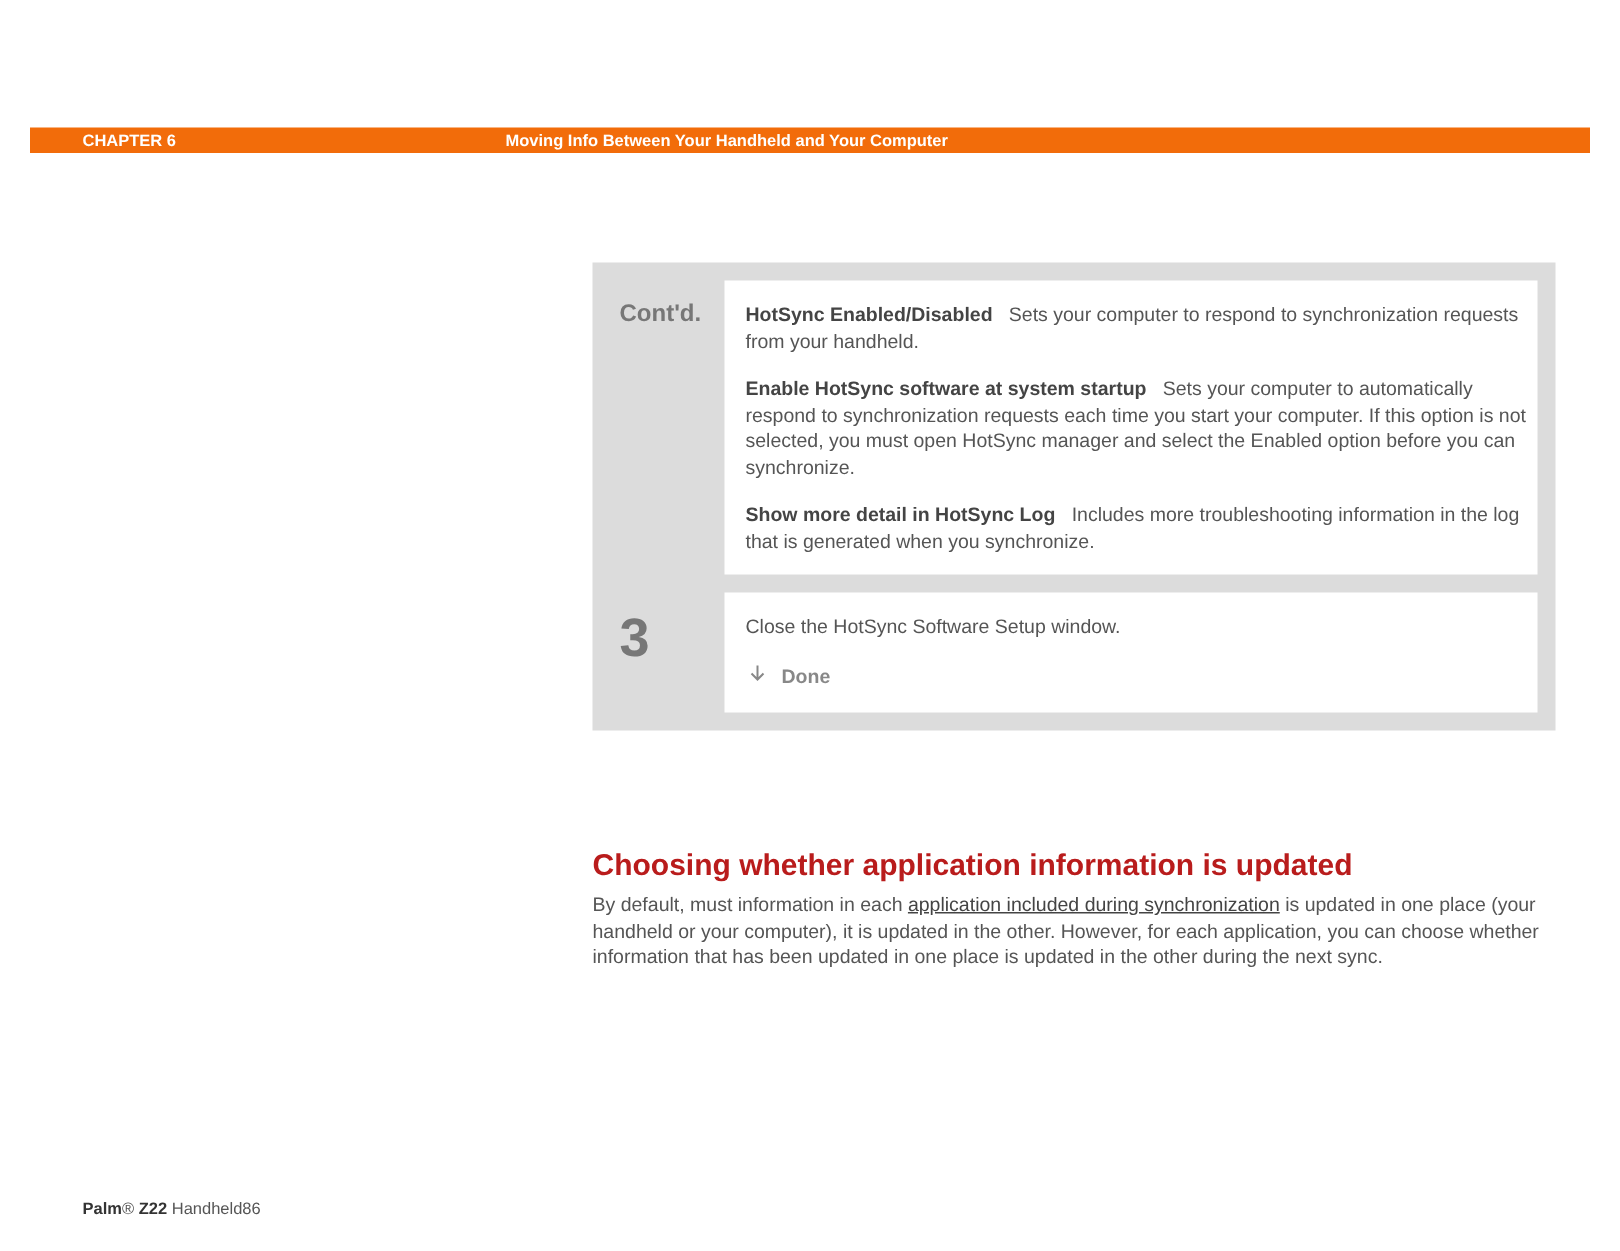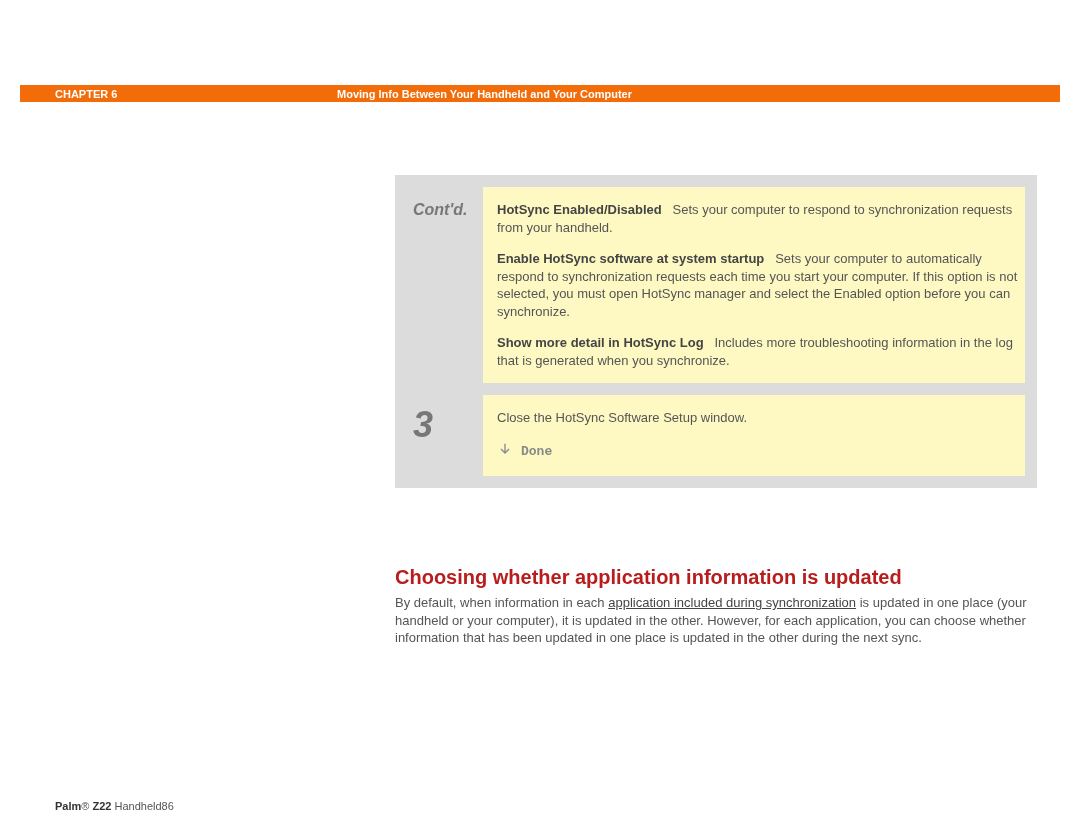--- a/index.html
+++ b/index.html
@@ -50,34 +50,33 @@
     display: flex;
     align-items: stretch;
   }
 
   .step-label {
     width: 70px;
     flex: 0 0 70px;
     padding: 10px 0 10px 6px;
     font-weight: bold;
     color: #777777;
-    font-style: italic;
   }
   .step-label.big {
     font-size: 36px;
     line-height: 1;
     padding-top: 12px;
   }
   .step-label.contd {
     font-size: 16px;
     padding-top: 14px;
   }
 
   .step-body {
-    background: #fef9c3;
+    background: #ffffff;
     flex: 1;
     padding: 14px 2px 14px 14px;
     font-size: 13px;
     line-height: 1.35;
     color: #555555;
   }
   .step-body p {
     margin: 0 0 14px 0;
   }
   .step-body p:last-child {
@@ -92,21 +91,20 @@
   }
 
   .done-row {
     display: flex;
     align-items: center;
     gap: 8px;
     color: #888888;
     font-weight: bold;
     font-size: 13px;
     margin-top: 4px;
-    font-family: Liberation Mono, monospace;
   }
   .done-row svg {
     width: 16px;
     height: 16px;
     stroke: #888888;
     fill: none;
     stroke-width: 2;
   }
 
   
@@ -189,21 +187,21 @@
         </span>
         <span>Done</span>
       </div>
     </div>
   </div>
 
 </div>
 
 <h2 class="section-heading">Choosing whether application information is updated</h2>
 <p class="section-para">
-  <span>By default, when information in each </span><span class="link">application included during synchronization</span><span> is updated in one place (your handheld or your computer), it is updated in the other. However, for each application, you can choose whether information that has been updated in one place is updated in the other during the next sync.</span>
+  <span>By default, must information in each </span><span class="link">application included during synchronization</span><span> is updated in one place (your handheld or your computer), it is updated in the other. However, for each application, you can choose whether information that has been updated in one place is updated in the other during the next sync.</span>
 </p>
 
 <div class="footer">
   <span class="product">
     <b>Palm</b><span>®</span><b> Z22</b><span> Handheld</span>
   </span>
   <span>86</span>
 </div>
 
 </body></html>

